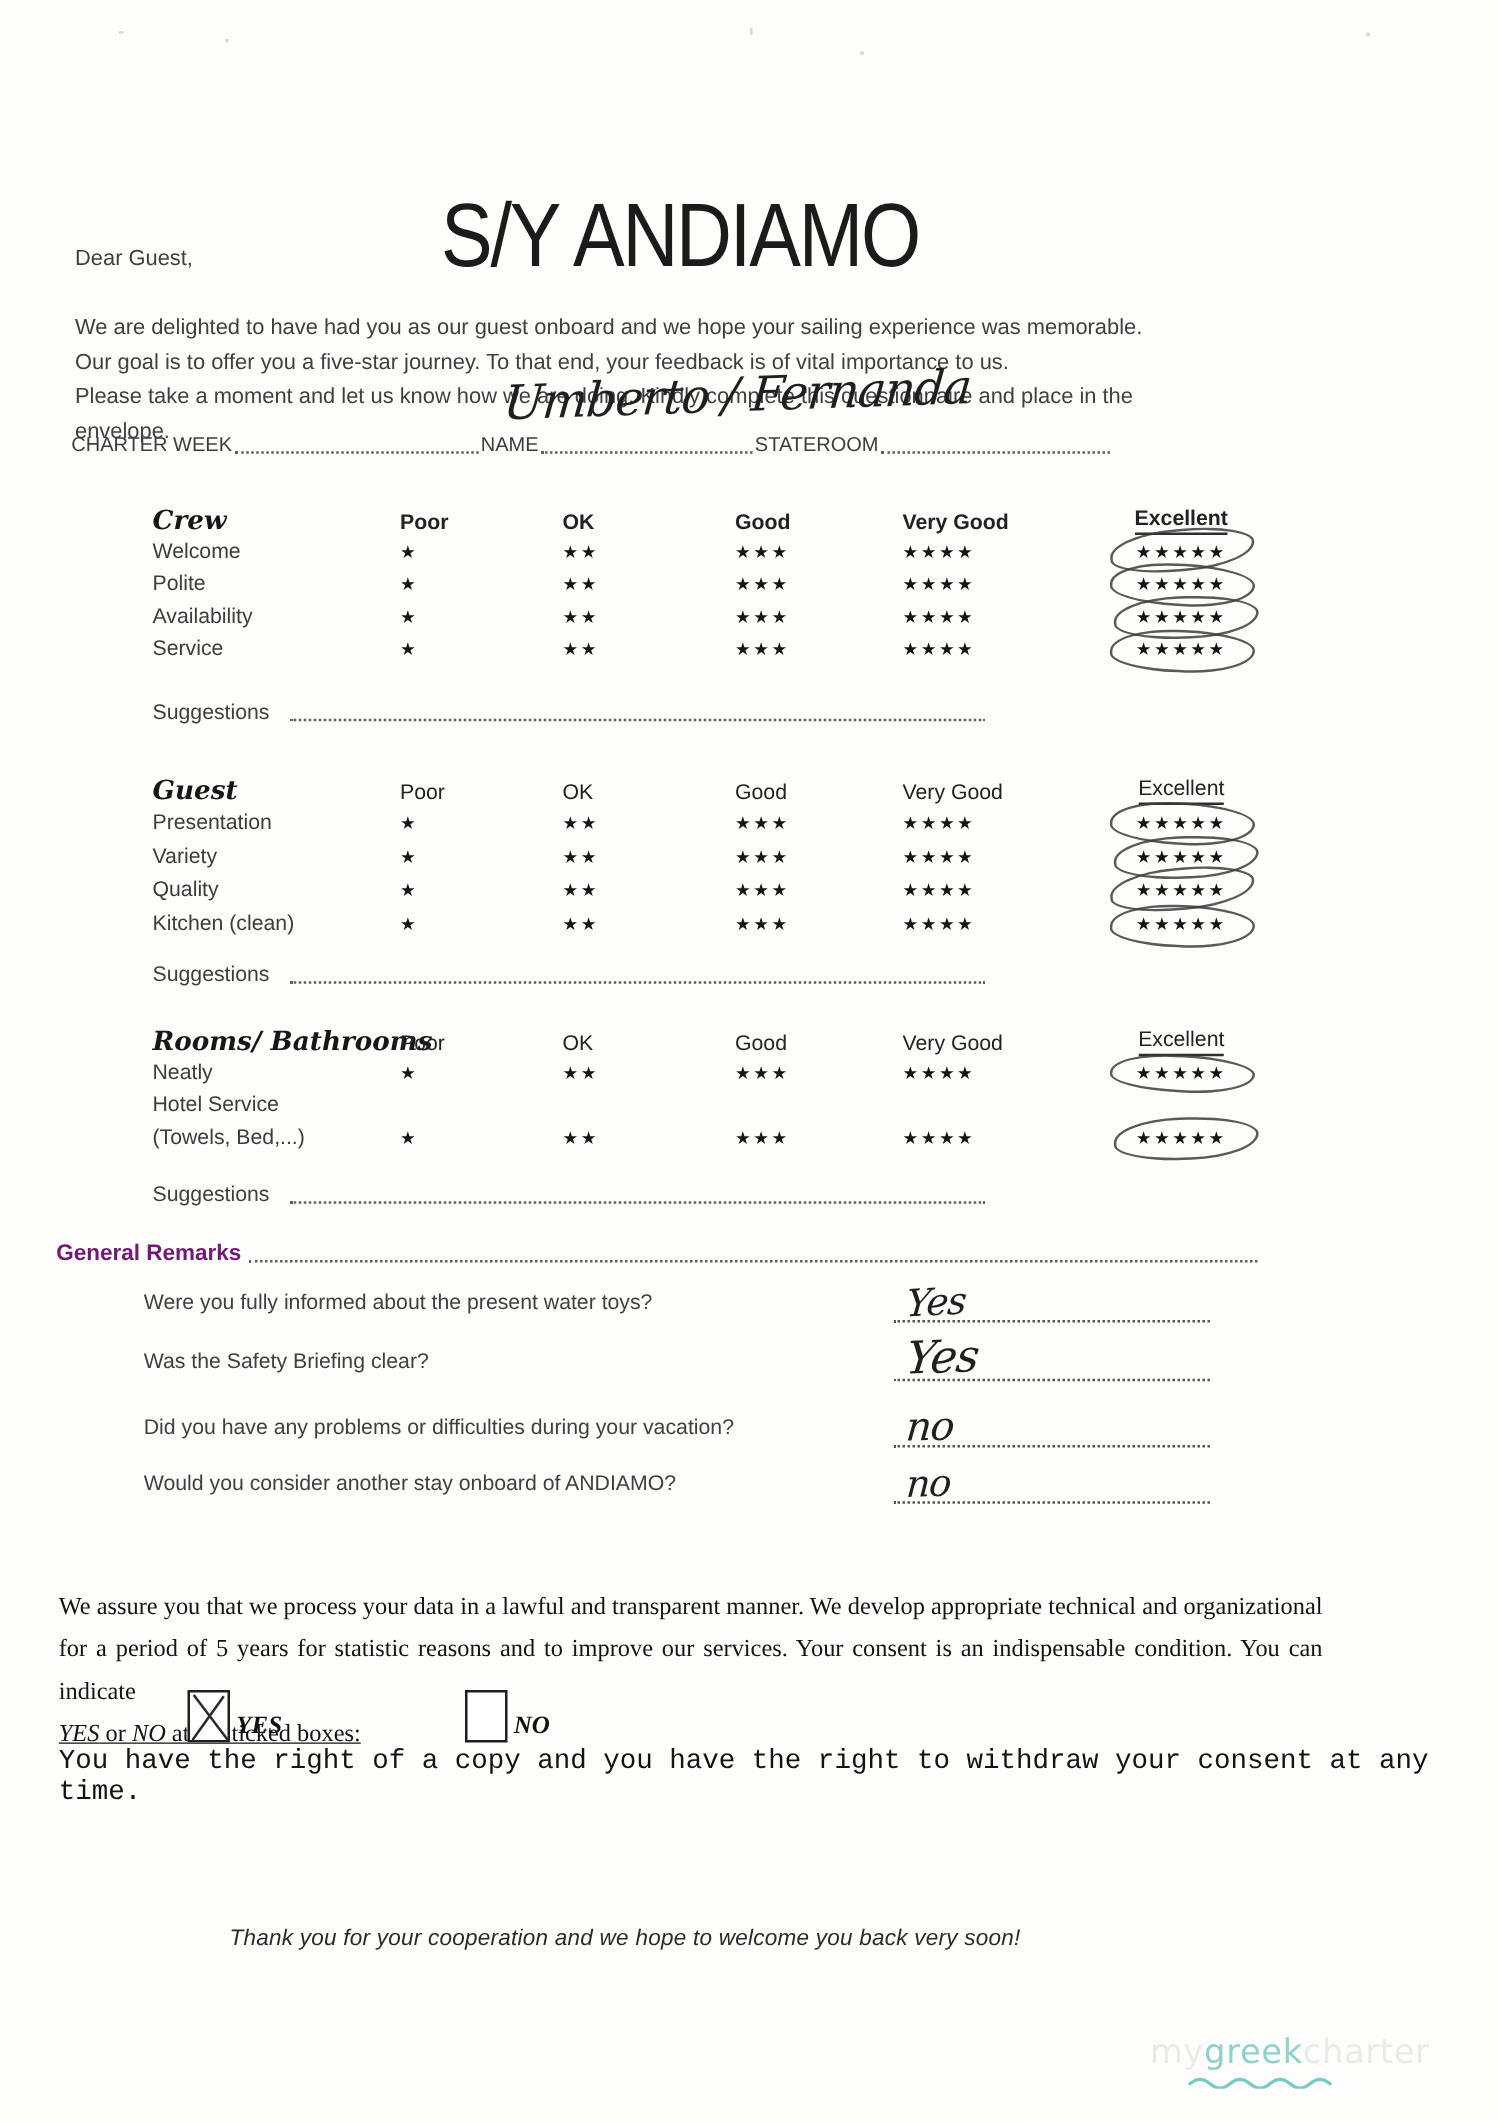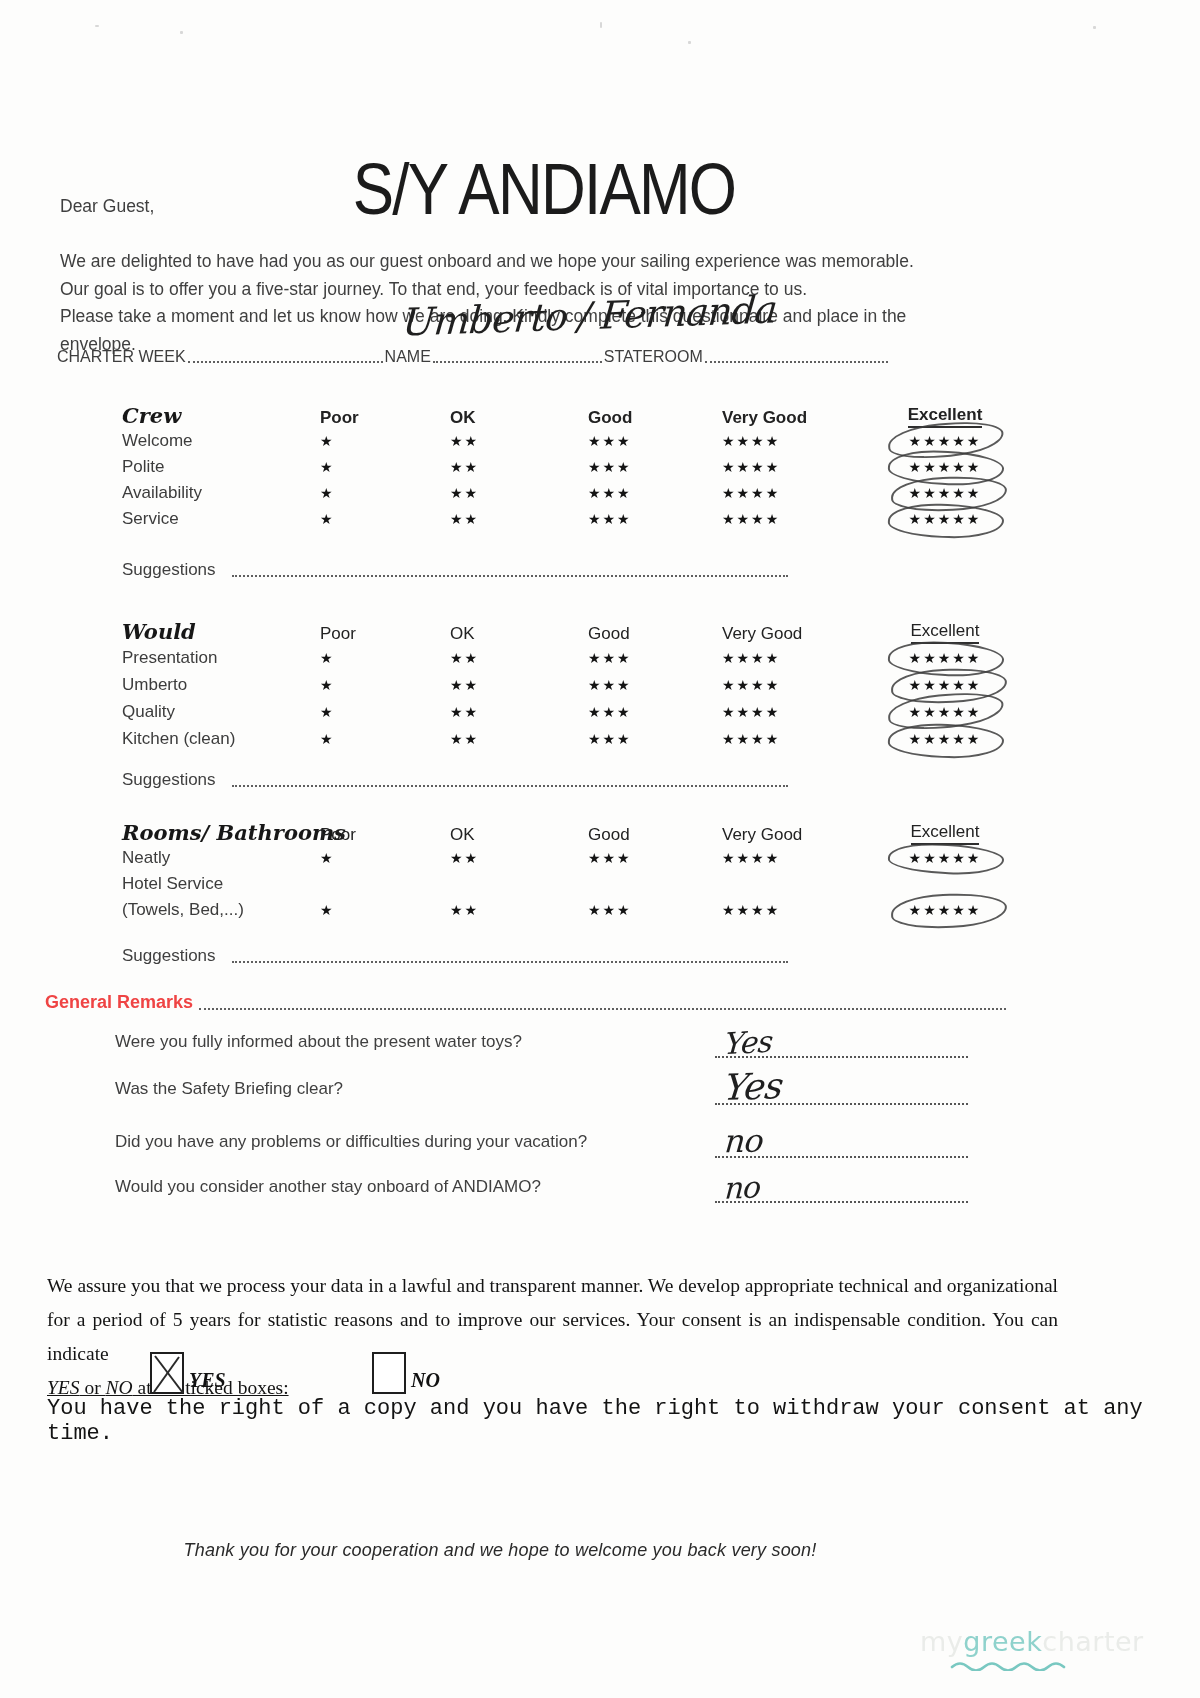--- a/index.html
+++ b/index.html
@@ -44,21 +44,21 @@
   .c1{transform:rotate(-5deg) translateY(-2px);}
   .c2{transform:rotate(3deg);}
   .c3{transform:rotate(-2deg) translateX(3px);}
   .c4{transform:rotate(2deg) translateY(1px);}
 
   .sugg{position:absolute;left:122px;width:668px;display:flex;align-items:flex-end;font-size:17px;color:#3f3f3f;text-align:center;}
   .sugg .leader{flex:1;margin-left:16px;}
 
   
   .remarks-row{position:absolute;top:992px;left:45px;width:963px;display:flex;align-items:flex-end;}
-  .remarks-label{font-size:18px;font-weight:bold;color:#ef4444;white-space:nowrap;}
+  .remarks-label{font-size:18px;font-weight:bold;color:#701a75;white-space:nowrap;}
   .remarks-row .leader{flex:1;margin-left:6px;}
 
   .q-row{position:absolute;left:115px;width:853px;display:flex;align-items:flex-end;height:26px;}
   .q-text{font-size:17px;color:#3f3f3f;align-self:flex-start;}
   .ansline{position:relative;width:253px;margin-left:auto;border-bottom:2px dotted #555;height:6px;}
   .answer{position:absolute;left:10px;bottom:-4px;font-size:30px;white-space:nowrap;}
   .a0{transform:rotate(-3deg) skewX(-8deg);}
   .a1{font-size:36px;transform:rotate(-2deg) skewX(-9deg);}
   .a2{font-size:32px;transform:rotate(-1deg) skewX(-6deg);}
   .a3{transform:rotate(-2deg) skewX(-6deg);}
@@ -177,40 +177,40 @@
     </div>
   </div>
 
   <div class="sugg" style="top:560px;">
     <span>Suggestions</span>
     <span class="leader"></span>
   </div>
 
   <div class="rtable" style="top:612px;">
     <div class="rrow head" style="height:32px;">
-      <span class="sect-title">Would</span>
+      <span class="sect-title">Guest</span>
       <span class="col-h">Poor</span>
       <span class="col-h">OK</span>
       <span class="col-h">Good</span>
       <span class="col-h">Very Good</span>
       <span class="col-h exc-h"><span class="u">Excellent</span></span>
     </div>
     <div class="rrow" style="height:27px;">
       <span class="rlabel">Presentation</span>
       <span class="stars">★</span>
       <span class="stars">★★</span>
       <span class="stars">★★★</span>
       <span class="stars">★★★★</span>
       <span class="exc-cell">
           <span class="circle c2"></span>
           <span class="stars">★★★★★</span>
         </span>
     </div>
     <div class="rrow" style="height:27px;">
-      <span class="rlabel">Umberto</span>
+      <span class="rlabel">Variety</span>
       <span class="stars">★</span>
       <span class="stars">★★</span>
       <span class="stars">★★★</span>
       <span class="stars">★★★★</span>
       <span class="exc-cell">
           <span class="circle c3"></span>
           <span class="stars">★★★★★</span>
         </span>
     </div>
     <div class="rrow" style="height:27px;">

